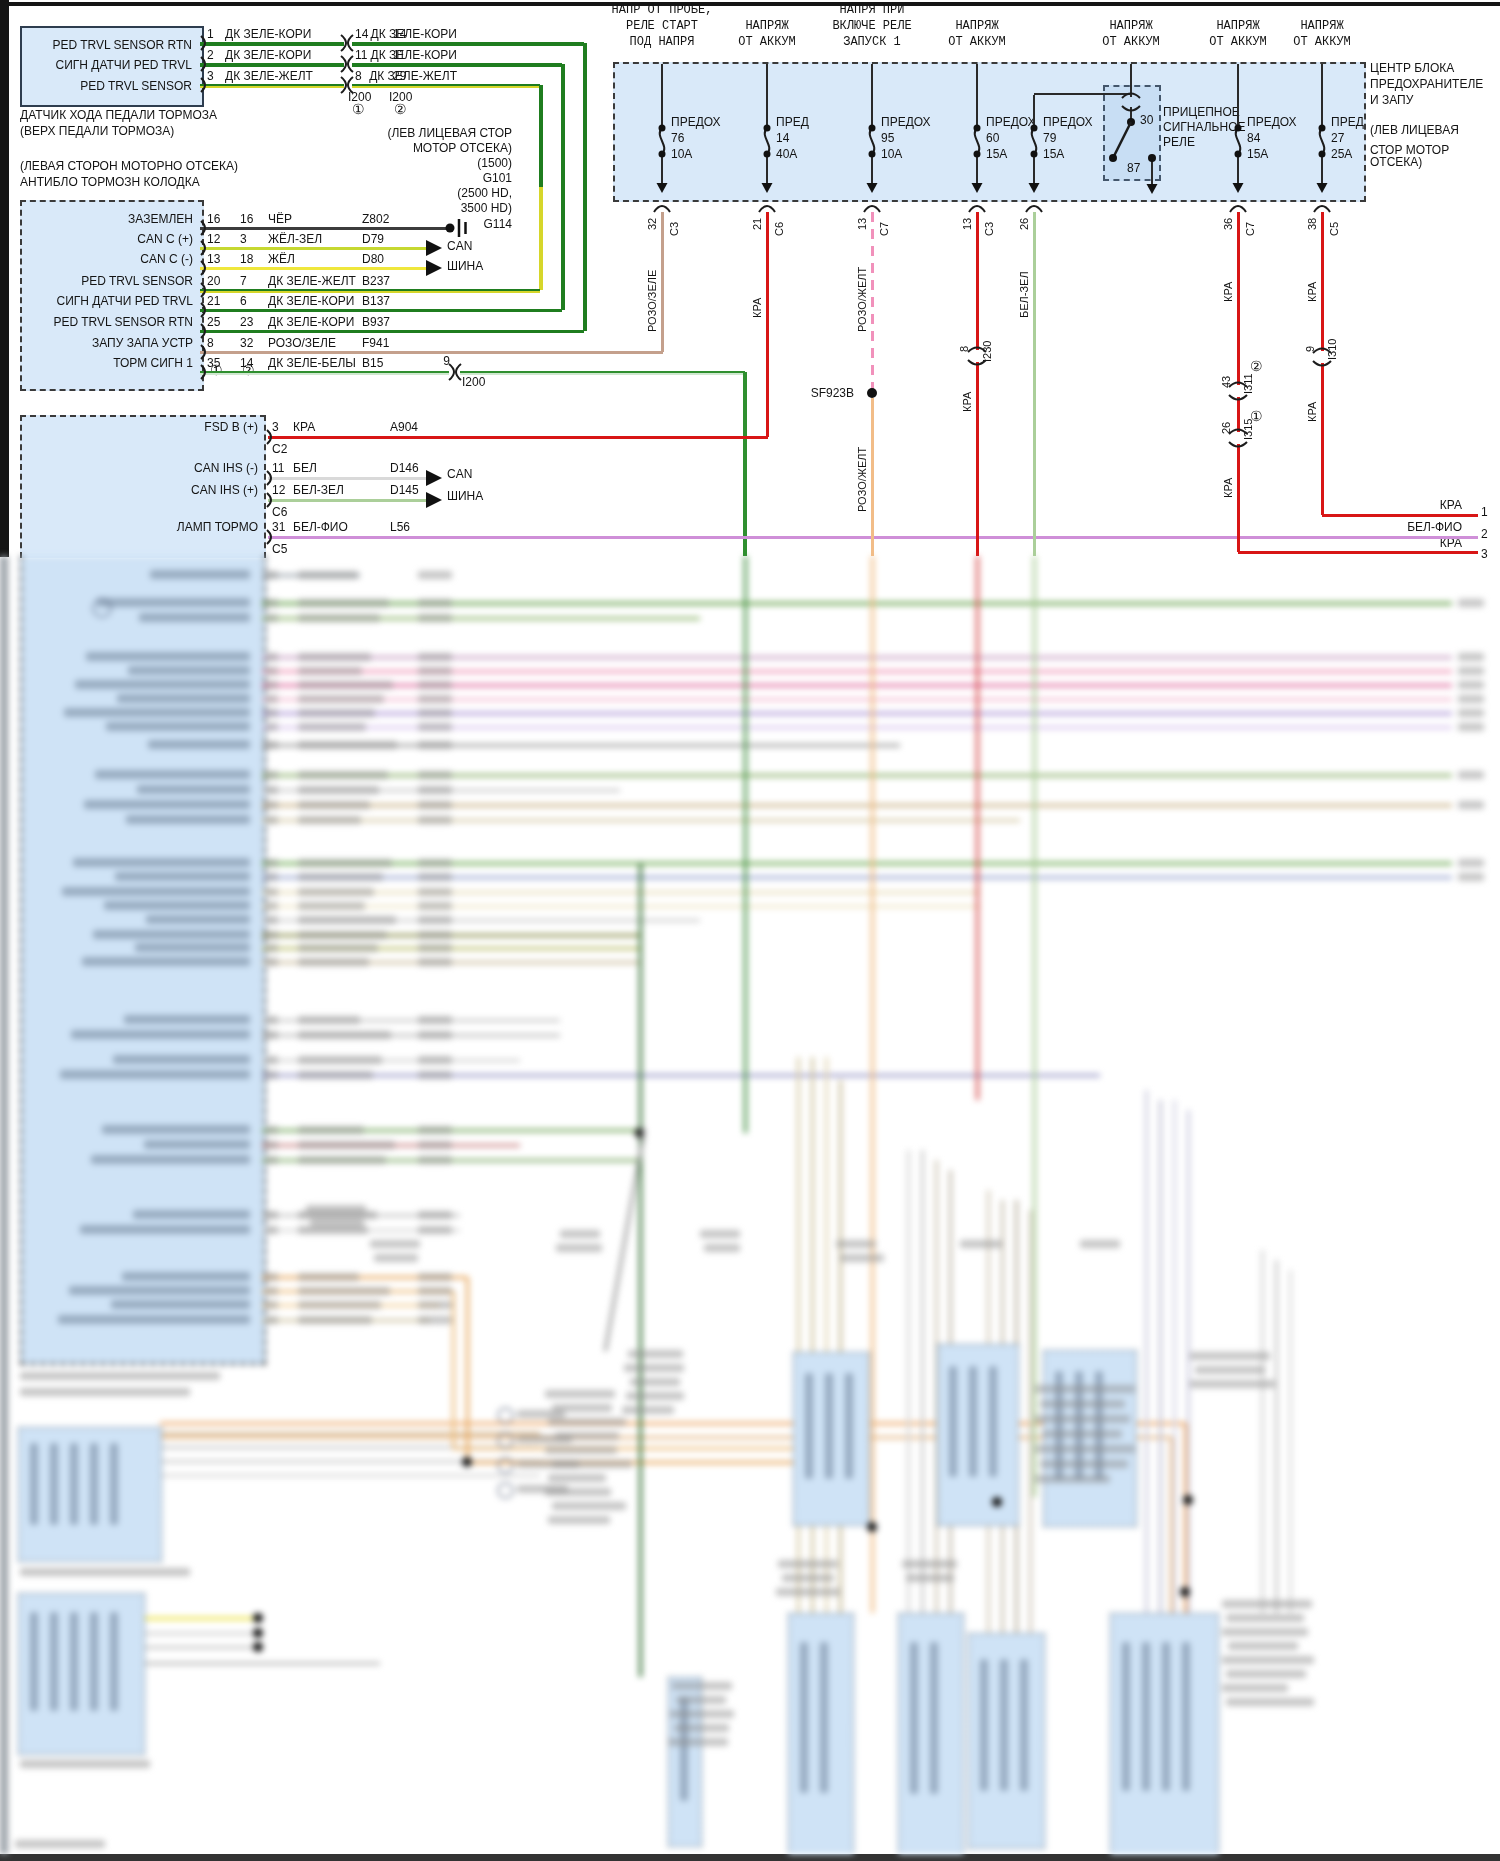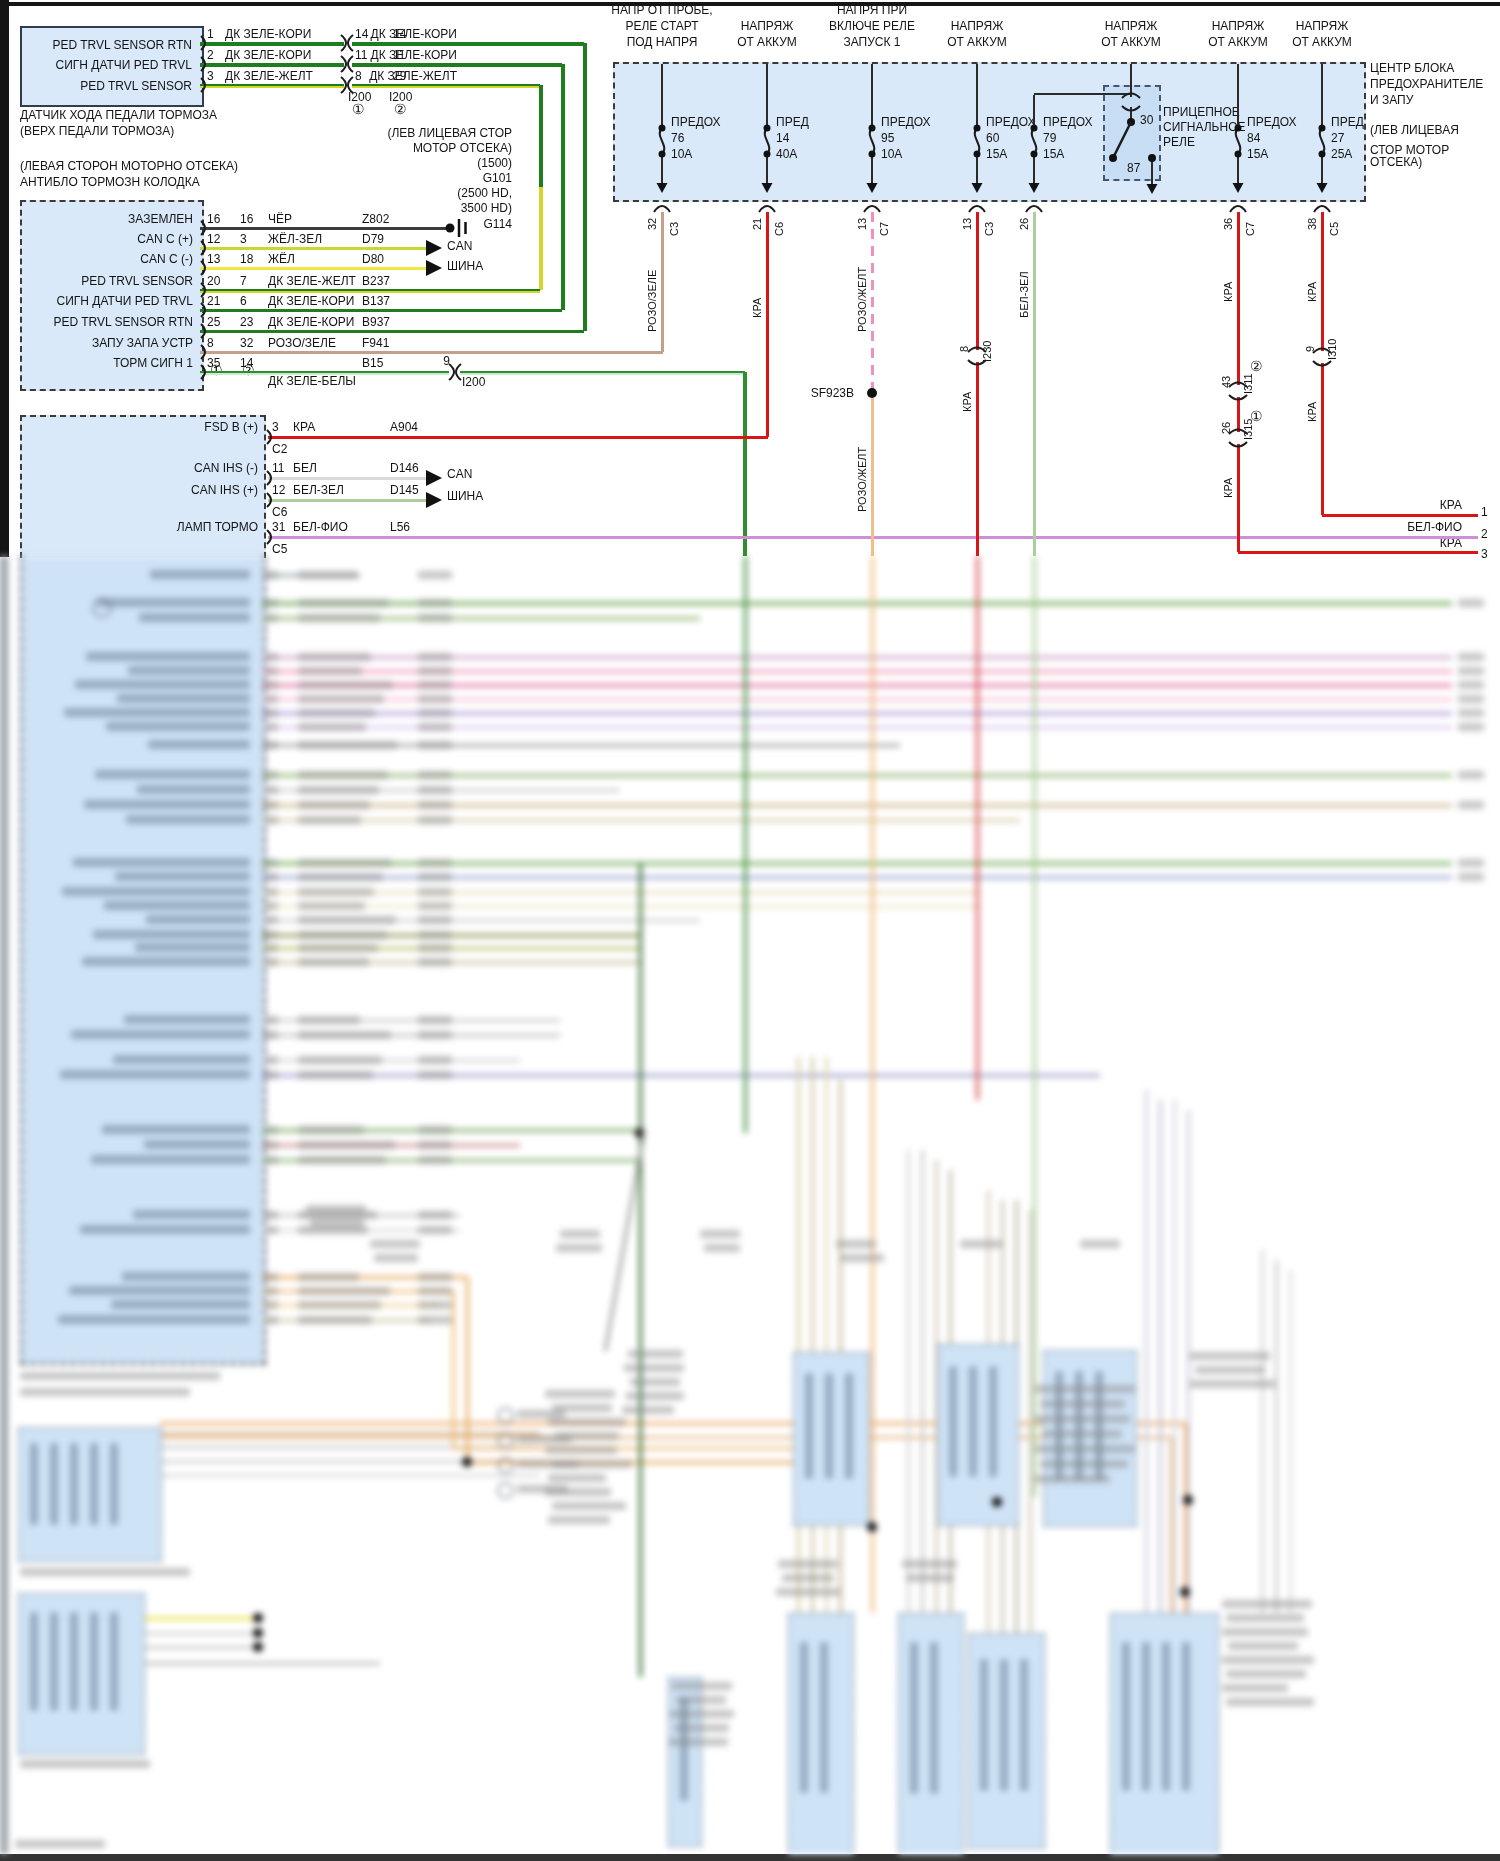--- a/index.html
+++ b/index.html
@@ -1,20 +1,20 @@
 <!DOCTYPE html>
 <html><head>
 <meta charset="utf-8">
 <style>
   html,body{margin:0;padding:0;background:#ffffff;}
   #stage{position:relative;width:1500px;height:1861px;background:#ffffff;
          font-family:"Liberation Sans",sans-serif;overflow:hidden;}
   .t{position:absolute;white-space:nowrap;font-size:12px;color:#141414;line-height:12px;}
   .r{transform:translateX(-100%);}
-  .c{transform:translateX(-50%);}
+  .c{transform:translateX(-50%);font-family:Liberation Mono, monospace;}
   .rot{transform-origin:0 0;transform:rotate(-90deg);}
   .wh,.wv{position:absolute;}
   .box{position:absolute;background:#d9e9f9;}
   .sol{border:2px solid #2e3d4f;}
   .dsh{border:2px dashed #3a3a3a;}
   .dot{position:absolute;border-radius:50%;background:#101010;}
   .bar{position:absolute;background:#6b7f96;opacity:.55;border-radius:2px;height:9px;}
   .gbar{position:absolute;background:#8a8a8a;opacity:.5;border-radius:2px;height:8px;}
   .blurwrap{position:absolute;left:0;top:556px;width:1500px;height:1298px;filter:blur(3px);overflow:hidden;}
   svg.ov{position:absolute;left:0;top:0;}
@@ -155,21 +155,21 @@
     <div class="wh" style="left: 200px; top: 350.5px; width: 463px; height: 3px; background: rgb(196, 160, 140);"></div>
     <span class="t" style="left: 207px; top: 337px;">8</span>
     <span class="t" style="left: 240px; top: 337px;">32</span>
     <span class="t" style="left: 268px; top: 337px;">РОЗО/ЗЕЛЕ</span>
     <span class="t" style="left: 362px; top: 337px;">F941</span>
     <span class="t r" style="left: 193px; top: 337px;">ЗАПУ ЗАПА УСТР</span>
     <div class="wh" style="left: 200px; top: 370.5px; width: 249px; height: 4px; background: linear-gradient(rgb(47, 143, 47) 55%, rgb(207, 232, 207) 55%);"></div>
     <div class="wh" style="left: 460px; top: 370.5px; width: 285px; height: 4px; background: linear-gradient(rgb(47, 143, 47) 55%, rgb(207, 232, 207) 55%);"></div>
     <span class="t" style="left: 207px; top: 357px;">35</span>
     <span class="t" style="left: 240px; top: 357px;">14</span>
-    <span class="t" style="left: 268px; top: 375px;">ДК ЗЕЛЕ-БЕЛЫ</span>
+    <span class="t" style="left: 268px; top: 357px;">ДК ЗЕЛЕ-БЕЛЫ</span>
     <span class="t" style="left: 362px; top: 357px;">B15</span>
     <span class="t r" style="left: 193px; top: 357px;">ТОРМ СИГН 1</span>
     <div class="wv" style="left: 743px; top: 372px; width: 4px; height: 184px; background: rgb(47, 143, 47);"></div>
     <div class="wh" style="left: 268px; top: 435.5px; width: 500px; height: 3px; background: rgb(216, 22, 22);"></div>
     <span class="t" style="left: 272px; top: 421px;">3</span>
     <span class="t" style="left: 293px; top: 421px;">КРА</span>
     <span class="t" style="left: 390px; top: 421px;">A904</span>
     <span class="t r" style="left: 258px; top: 421px;">FSD B (+)</span>
     <span class="t" style="left: 272px; top: 443px;">C2</span>
     <div class="wh" style="left: 268px; top: 476.5px; width: 158px; height: 3px; background: rgb(217, 217, 217);"></div>

